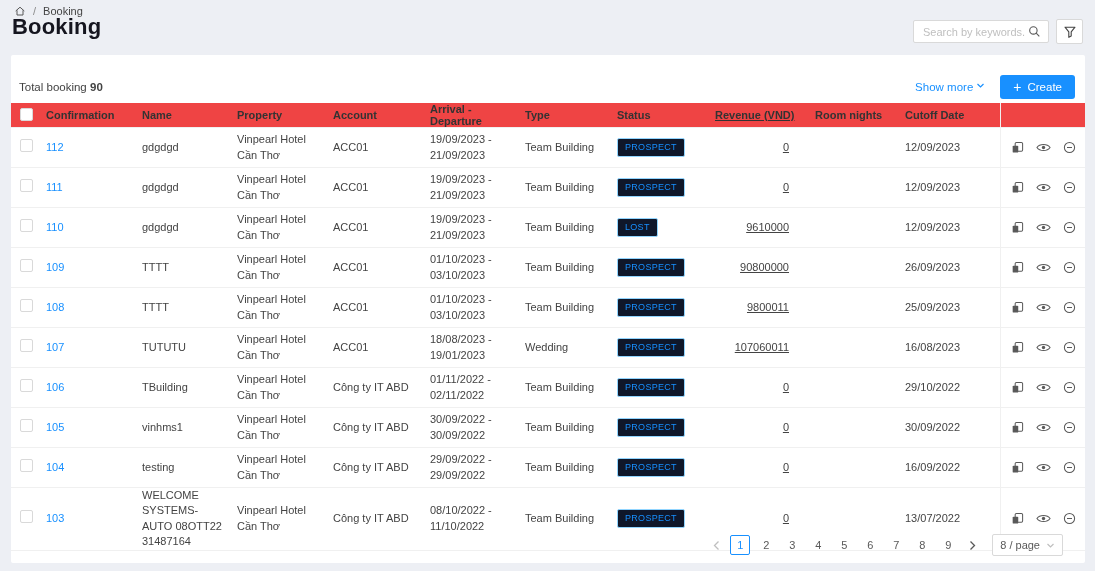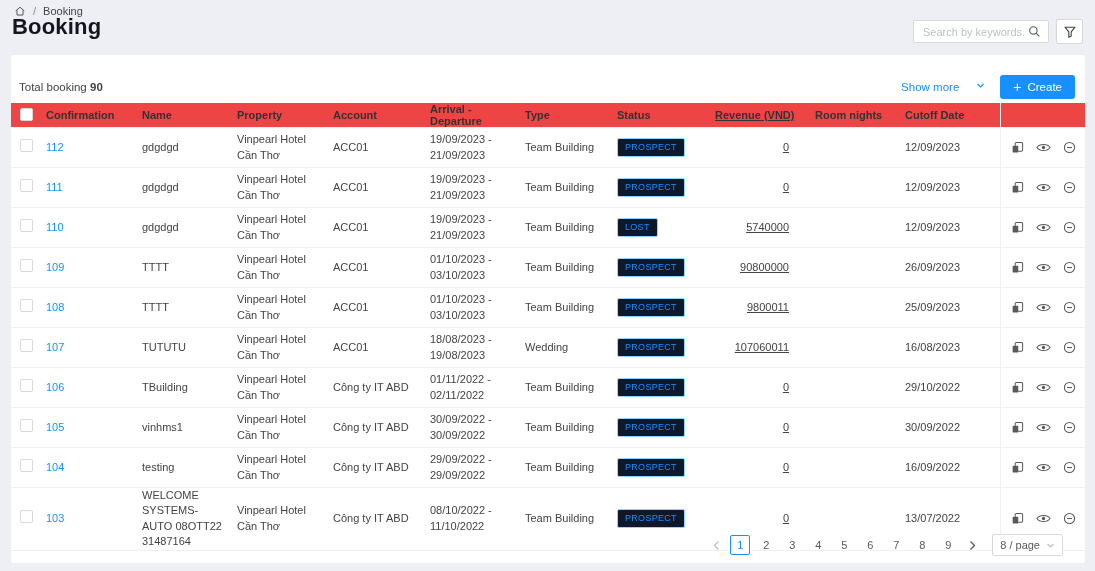--- a/index.html
+++ b/index.html
@@ -26,21 +26,21 @@
   .filterbtn { width:27px; height:25px; background:#fff; border:1px solid #d9d9d9; border-radius:2px;
     display:flex; align-items:center; justify-content:center; cursor:pointer; padding:0; }
   
   .card { position:absolute; left:11px; right:10px; top:55px; bottom:8px; background:#fff;
     border-radius:2px; }
   .card-head { height:32px; display:flex; align-items:center; justify-content:space-between;
     padding:0 10px 0 8px;margin-top:16px; }
   .total { font-size:11.5px; color:#434343; }
   .total b { font-weight:bold; }
   .head-right { display:flex; align-items:center; gap:15px; }
-  .showmore { display:flex; align-items:flex-start; gap:17px; color:#1890ff; font-size:11.5px;
+  .showmore { display:flex; align-items:flex-start; gap:3px; color:#1890ff; font-size:11.5px;
     cursor:pointer; text-decoration:none; }
   .create-btn { height:24px; background:#1890ff; color:#fff; border:none; border-radius:3px;
     font-size:11.5px; padding:0 13px; display:flex; align-items:center; gap:6px; cursor:pointer;
     font-family:"Liberation Sans", sans-serif; }
   .create-btn .plus { font-size:14px; line-height:1; margin-top:-1px; }
   
   .thead { display:flex; background:#ef4444; height:25px; align-items:center;
     font-weight:bold; font-size:11px; color:#333; border-bottom:1px solid #f0f0f0; }
   .trow { display:flex; align-items:center; border-bottom:1px solid #f0f0f0;
     min-height:40px; font-size:11px; color:#434343; line-height:1.4; }
@@ -218,21 +218,21 @@
 
   <div class="trow">
     <div class="cell col-check"><span class="checkbox"></span></div>
     <div class="cell col-conf"><a class="link">110</a></div>
     <div class="cell col-name">gdgdgd</div>
     <div class="cell col-prop">Vinpearl Hotel Cần Thơ</div>
     <div class="cell col-acct">ACC01</div>
     <div class="cell col-arr">19/09/2023 - 21/09/2023</div>
     <div class="cell col-type">Team Building</div>
     <div class="cell col-status"><span class="badge">LOST</span></div>
-    <div class="cell col-rev">5740000</div>
+    <div class="cell col-rev">9610000</div>
     <div class="cell col-room"></div>
     <div class="cell col-cutoff">12/09/2023</div>
     <div class="cell col-actions">
       <span class="action-icon">
         <svg width="13" height="13" viewBox="0 0 14 14">
                 <rect x="4.5" y="1.5" width="8" height="9.5" rx="1.3" fill="none" stroke="#595959" stroke-width="1.1"></rect>
                 <rect x="1.8" y="5" width="6" height="7.5" rx="1" fill="#595959"></rect>
               </svg>
       </span>
       <span class="action-icon">
@@ -317,21 +317,21 @@
       </span>
     </div>
   </div>
 
   <div class="trow">
     <div class="cell col-check"><span class="checkbox"></span></div>
     <div class="cell col-conf"><a class="link">107</a></div>
     <div class="cell col-name">TUTUTU</div>
     <div class="cell col-prop">Vinpearl Hotel Cần Thơ</div>
     <div class="cell col-acct">ACC01</div>
-    <div class="cell col-arr">18/08/2023 - 19/08/2023</div>
+    <div class="cell col-arr">18/08/2023 - 19/01/2023</div>
     <div class="cell col-type">Wedding</div>
     <div class="cell col-status"><span class="badge">PROSPECT</span></div>
     <div class="cell col-rev">107060011</div>
     <div class="cell col-room"></div>
     <div class="cell col-cutoff">16/08/2023</div>
     <div class="cell col-actions">
       <span class="action-icon">
         <svg width="13" height="13" viewBox="0 0 14 14">
                 <rect x="4.5" y="1.5" width="8" height="9.5" rx="1.3" fill="none" stroke="#595959" stroke-width="1.1"></rect>
                 <rect x="1.8" y="5" width="6" height="7.5" rx="1" fill="#595959"></rect>

